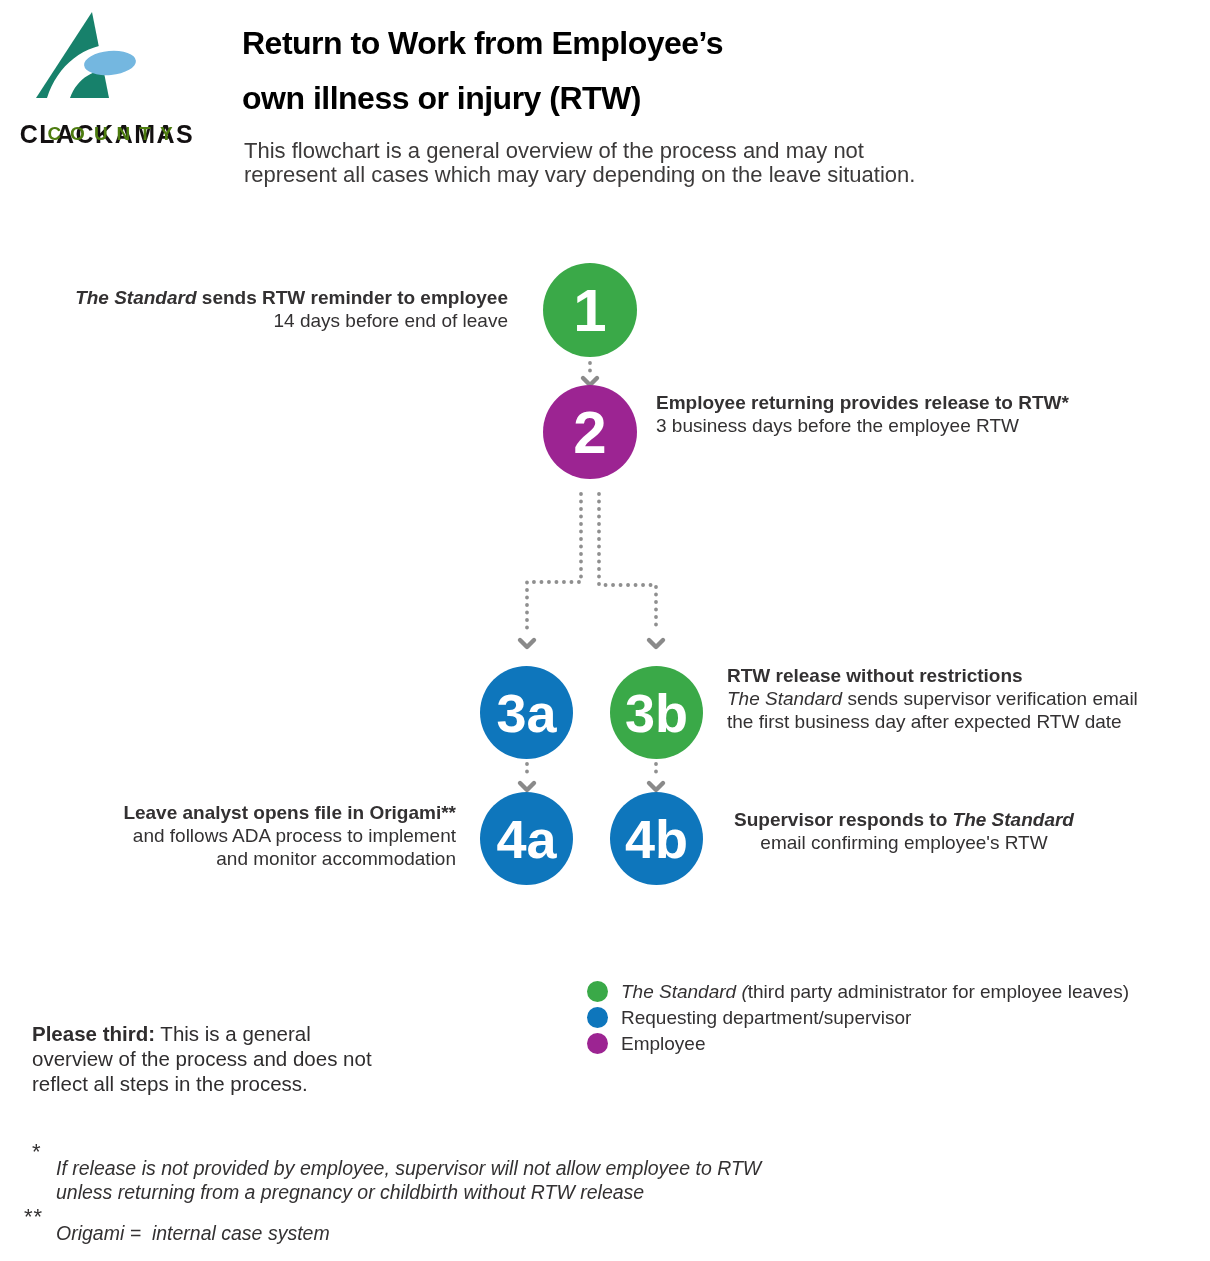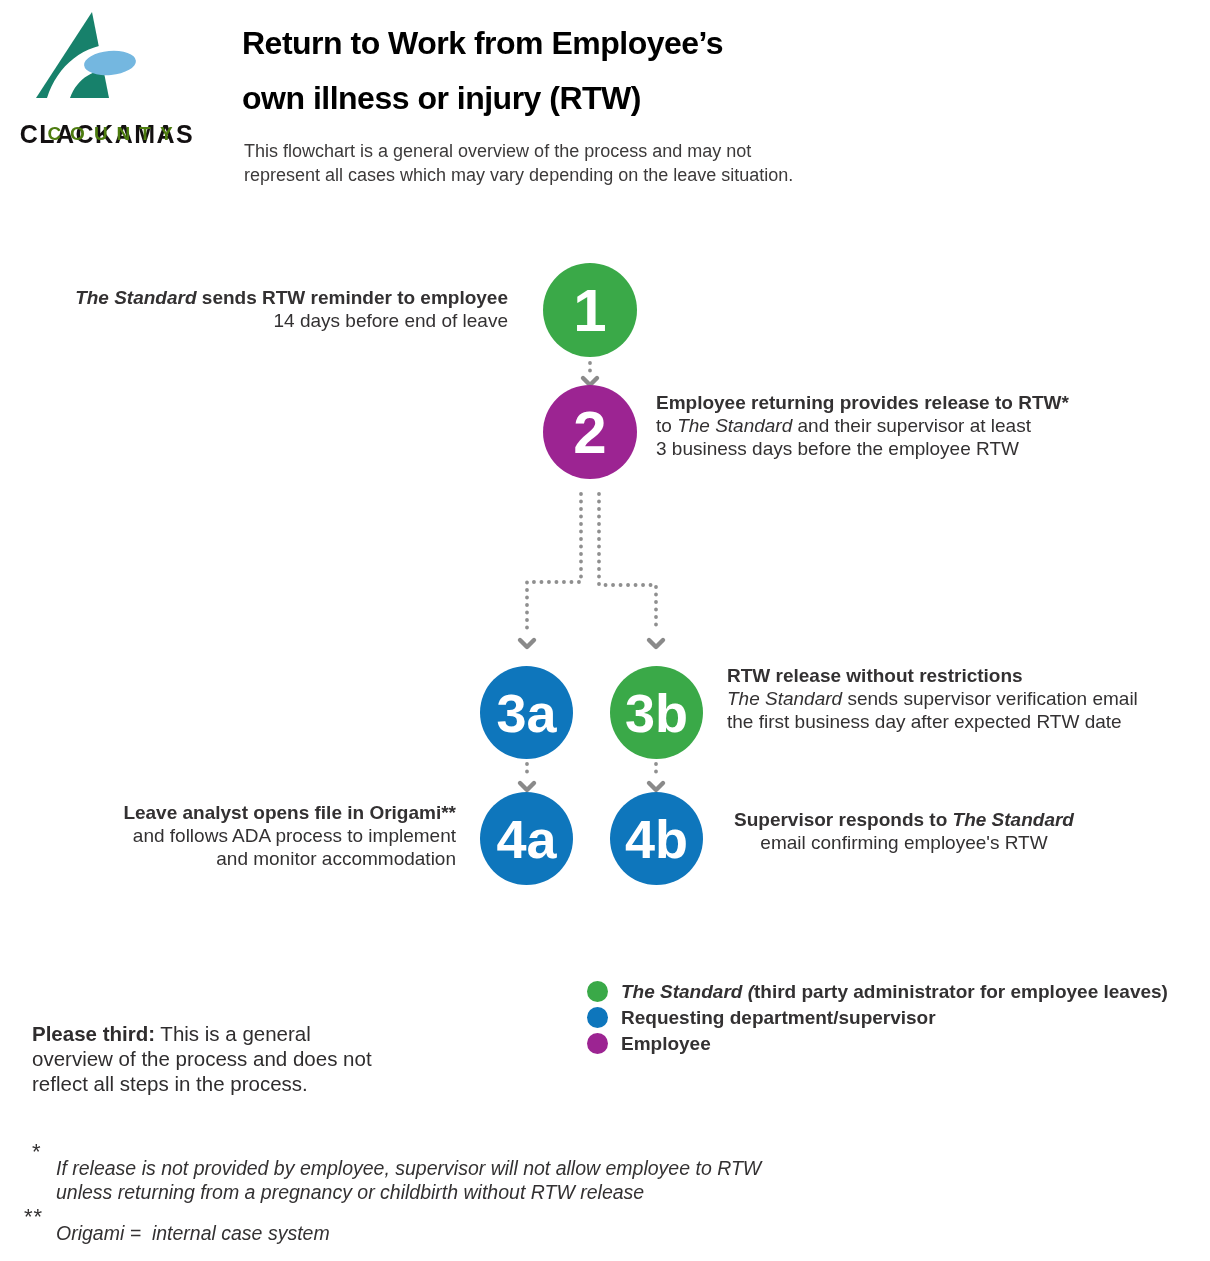--- a/index.html
+++ b/index.html
@@ -10,21 +10,21 @@
   
   .logo{position:absolute;left:8px;top:10px;width:200px;height:132px;}
   .logo svg{position:absolute;left:0;top:0;}
   .logo-name{position:absolute;left:0;top:86px;width:198px;text-align:center;
     font-weight:700;font-size:25px;letter-spacing:1.5px;color:#131011;margin-top:24px;}
   .logo-county{position:absolute;left:0;top:113px;width:204px;text-align:center;
     font-weight:700;font-size:19px;letter-spacing:9px;text-indent:9px;color:#4d7c0f;}
   
   .page-title{position:absolute;left:242px;top:16px;font-size:32px;font-weight:700;
     line-height:55px;letter-spacing:-0.5px;color:#000000;}
-  .page-subtitle{position:absolute;left:244px;top:139px;font-size:18px;
+  .page-subtitle{position:absolute;left:244px;top:139px;font-size:22px;
     line-height:24px;color:#3c3a3a;}
   
   .circle{position:absolute;border-radius:50%;display:flex;align-items:center;
     justify-content:center;color:#fff;font-weight:700;z-index:2;}
   .circle.big{width:94px;height:94px;font-size:60px;}
   .circle.small{width:93px;height:93px;font-size:54px;}
   #c1{left:543px;top:263px;}
   #c2{left:543px;top:385px;}
   #c3a{left:480px;top:666px;}
   #c3b{left:610px;top:666px;}
@@ -39,21 +39,21 @@
   .t3b{left:727px;top:664px;text-align:left;}
   .t4a{left:95px;top:801px;width:361px;text-align:right;}
   .t4b{left:734px;top:808px;text-align:center;}
   .s-b{font-weight:700;}
   .s-i{font-style:italic;}
   .s-bi{font-weight:700;font-style:italic;}
   
   .connectors{position:absolute;left:0;top:0;z-index:1;}
   
   .legend{position:absolute;left:587px;top:981px;z-index:2;}
-  .legend-row{display:flex;align-items:flex-end;margin-bottom:5px;font-weight:bold;}
+  .legend-row{display:flex;align-items:flex-end;margin-bottom:5px;}
   .legend-dot{width:21px;height:21px;border-radius:50%;margin-right:13px;flex:none;}
   .legend-label{font-size:19px;line-height:21px;color:#333132;white-space:nowrap;}
   
   .note{position:absolute;left:32px;top:1021px;width:348px;font-size:20.5px;
     line-height:25px;color:#2f2d2e;}
   
   .footnote{position:absolute;display:flex;font-style:italic;color:#333132;}
   .footnote .marker{flex:none;width:24px;font-size:22px;padding-top:7px;
     font-style:normal;color:#333132;}
   .footnote .fn-lines{font-size:19.5px;line-height:24px;margin-top:24px;}
@@ -109,21 +109,20 @@
   </div>
   <div class="circle big" id="c1" style="background: rgb(58, 169, 72);">
     <span>1</span>
   </div>
 
   <div class="circle big" id="c2" style="background: rgb(156, 36, 146);">
     <span>2</span>
   </div>
   <div class="step-text t2">
     <div class="line"><span class="s-b">Employee returning provides release to RTW*</span></div>
-    <div class="line"><span>to </span><span class="s-i">The Standard</span><span> and their supervisor at least</span></div>
     <div class="line"><span>3 business days before the employee RTW</span></div>
   </div>
 
   <div class="circle small" id="c3a" style="background: rgb(14, 118, 188);">
     <span>3a</span>
   </div>
 
   <div class="circle small" id="c3b" style="background: rgb(58, 169, 72);">
     <span>3b</span>
   </div>

